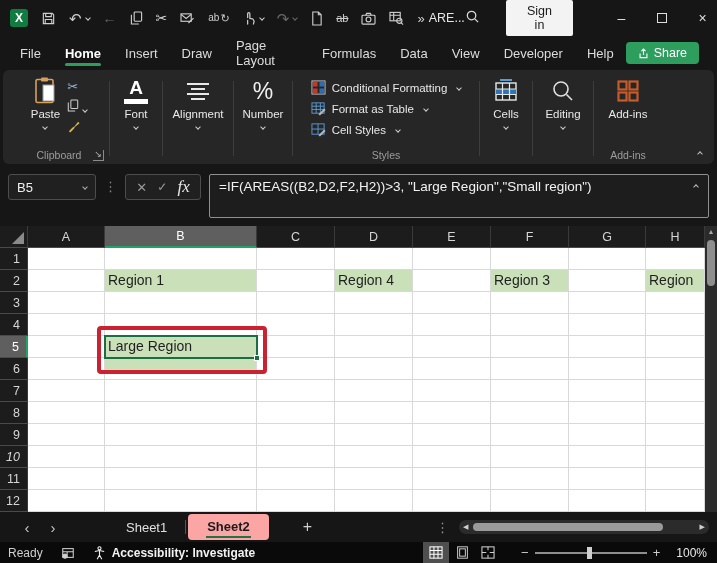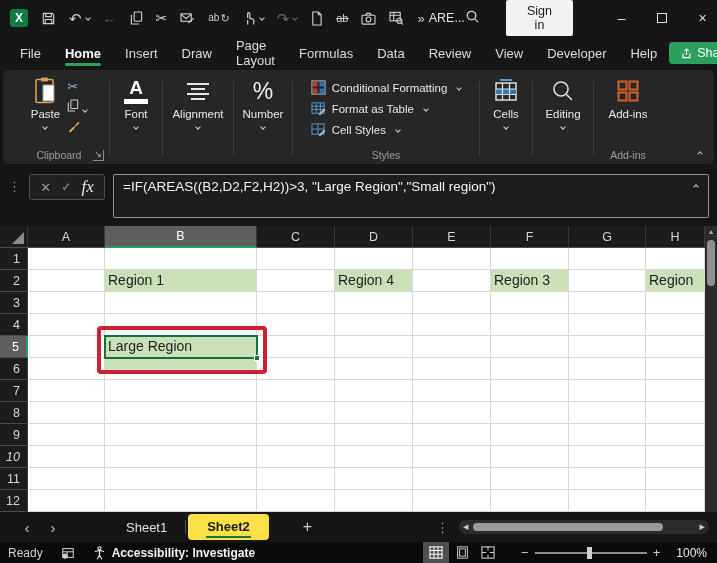--- a/index.html
+++ b/index.html
@@ -83,21 +83,21 @@
   .vscroll .thumb { position:absolute; top:14px; left:2px; width:8px; height:46px; background:#8f8f8f; border-radius:4px; }
   .sel-border { position:absolute; border:2px solid #1a6e44; pointer-events:none; }
   .sel-handle { position:absolute; width:6px; height:6px; background:#1a6e44; border:1px solid #fff; pointer-events:none; }
   .annotation { position:absolute; border:4px solid #cb2130; border-radius:4px; pointer-events:none; }
 
   
   .sheetbar { height:30px; display:flex; align-items:center; background:#161616; padding-left:14px; }
   .navarr { color:#c8c8c8; font-size:15px; width:26px; text-align:center; }
   .sheettab { font-size:13px; color:#e0e0e0; padding:0 18px; }
   .tabsep { width:1px; height:14px; background:#555; }
-  .sheettab.active { background:#fde047; color:#1b1b1b; height:26px; display:flex; align-items:center; border-radius:4px; margin:0 2px; font-weight:bold; }
+  .sheettab.active { background:#fca5a5; color:#1b1b1b; height:26px; display:flex; align-items:center; border-radius:4px; margin:0 2px; font-weight:bold; }
   .sheettab.active .lbl { border-bottom:2.5px solid #217346; padding:2px 1px; }
   .addsheet { color:#cfcfcf; font-size:16px; margin-left:32px; }
   .sheet-dots { margin-left:auto; color:#9a9a9a; font-size:13px; padding:0 10px; }
   .hscroll { position:relative; width:250px; height:14px; background:#2b2b2b; border-radius:7px; margin-right:8px; }
   .hscroll .la { position:absolute; left:4px; top:3px; font-size:7px; color:#cfcfcf; }
   .hscroll .ra { position:absolute; right:4px; top:3px; font-size:7px; color:#cfcfcf; }
   .hscroll .thumb { position:absolute; left:14px; top:3px; height:8px; width:190px; background:#9a9a9a; border-radius:4px; }
 
   
   .statusbar { height:21px; background:#0a0a0a; display:flex; align-items:center; padding:0 8px; font-size:12px; }
@@ -208,21 +208,20 @@
   </div>
 
   <div class="tabrow">
     <span class="rtab">File</span>
     <span class="rtab active">Home</span>
     <span class="rtab">Insert</span>
     <span class="rtab">Draw</span>
     <span class="rtab">Page Layout</span>
     <span class="rtab">Formulas</span>
     <span class="rtab">Data</span>
-    <span class="rtab">Review</span>
     <span class="rtab">View</span>
     <span class="rtab">Developer</span>
     <span class="rtab">Help</span>
     <button class="share-btn">
       <svg width="11" height="11" viewBox="0 0 16 16" fill="none" stroke="#fff" stroke-width="1.6">
           <path d="M8 10V2M5 4.5L8 1.5l3 3M3 8v6h10V8"></path>
         </svg>
       <span>Share</span>
     </button>
   </div>
@@ -376,20 +375,24 @@
           <span class="blabel">Add-ins</span>
         </div>
         <span class="glabel">Add-ins</span>
       </div>
 
       <span class="collapse-chev chev up"></span>
     </div>
   </div>
 
   <div class="formularow">
+    <div class="namebox">
+      <span>B5</span>
+        <span class="chev"></span>
+    </div>
     <span class="vdots">⋮</span>
     <div class="fxbox">
       <span class="fx-x">✕</span>
       <span class="fx-check">✓</span>
       <span class="fx-fx">fx</span>
     </div>
     <div class="formulabox">
       <span>=IF(AREAS((B2,D2,F2,H2))&gt;3, "Large Region","Small region")</span>
       <span class="chev up"></span>
     </div>

